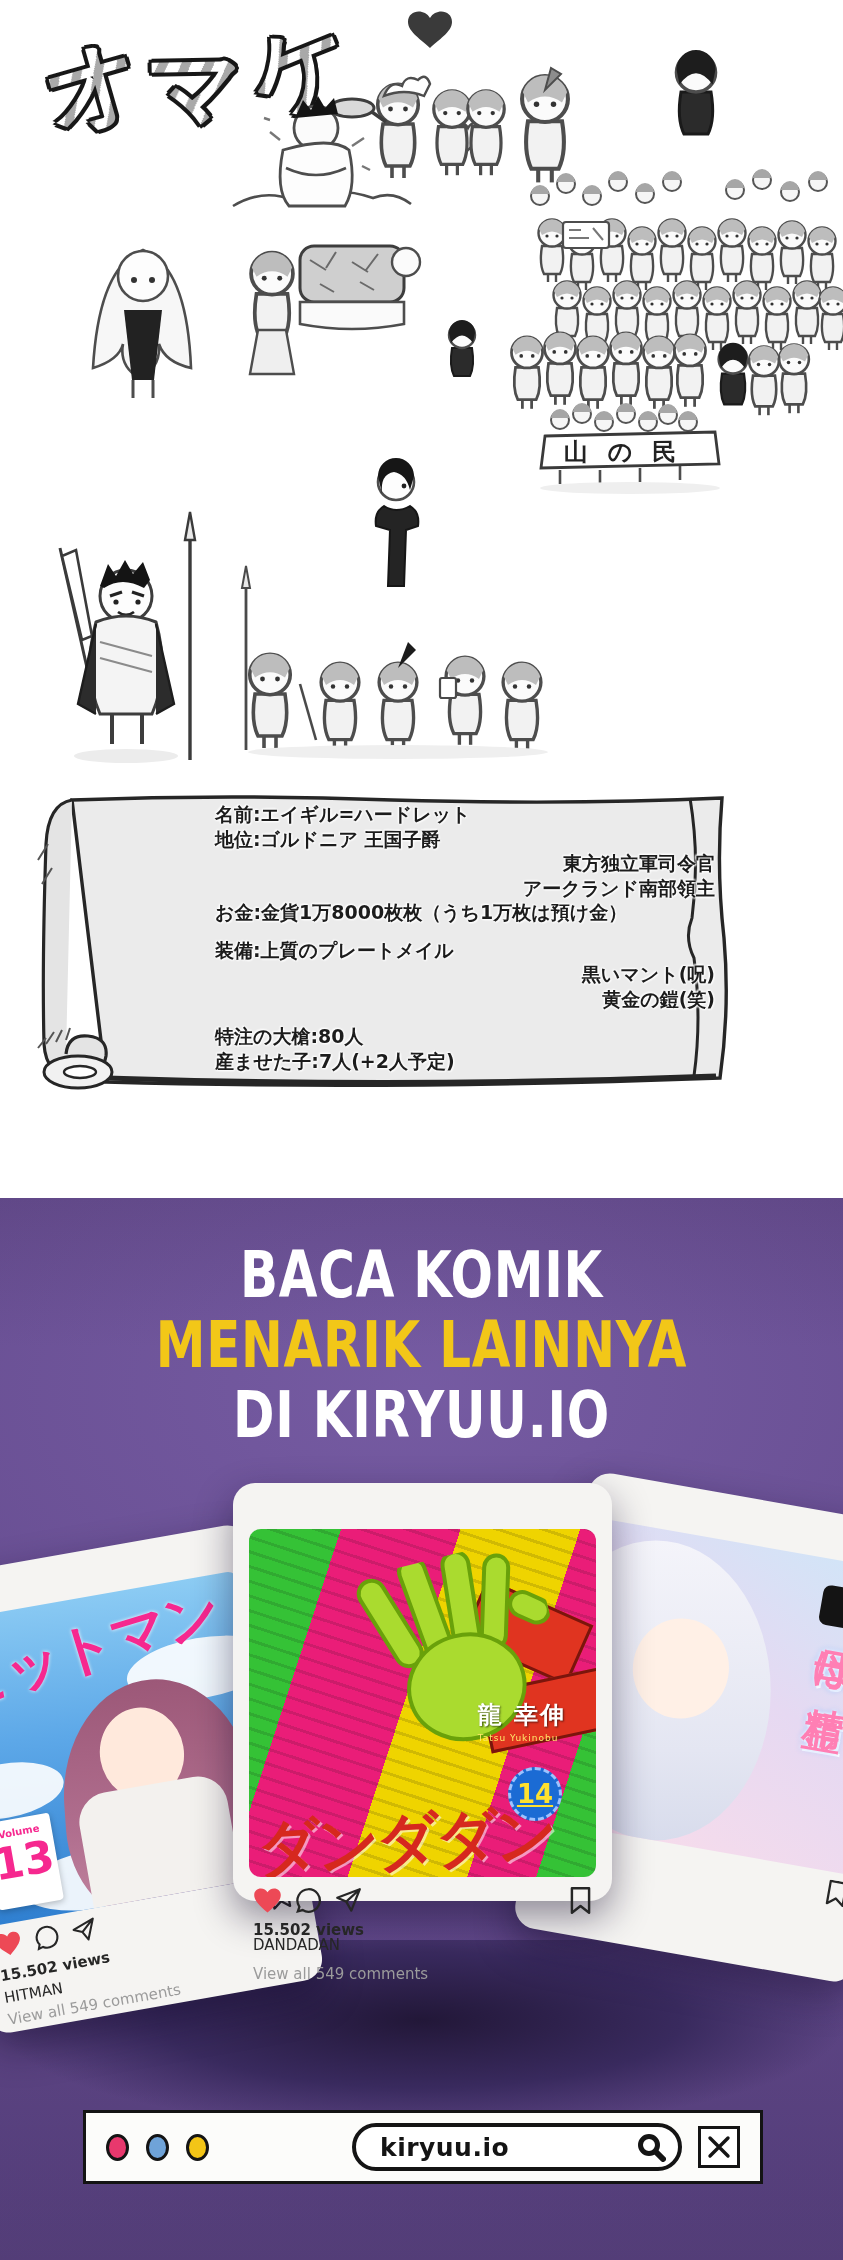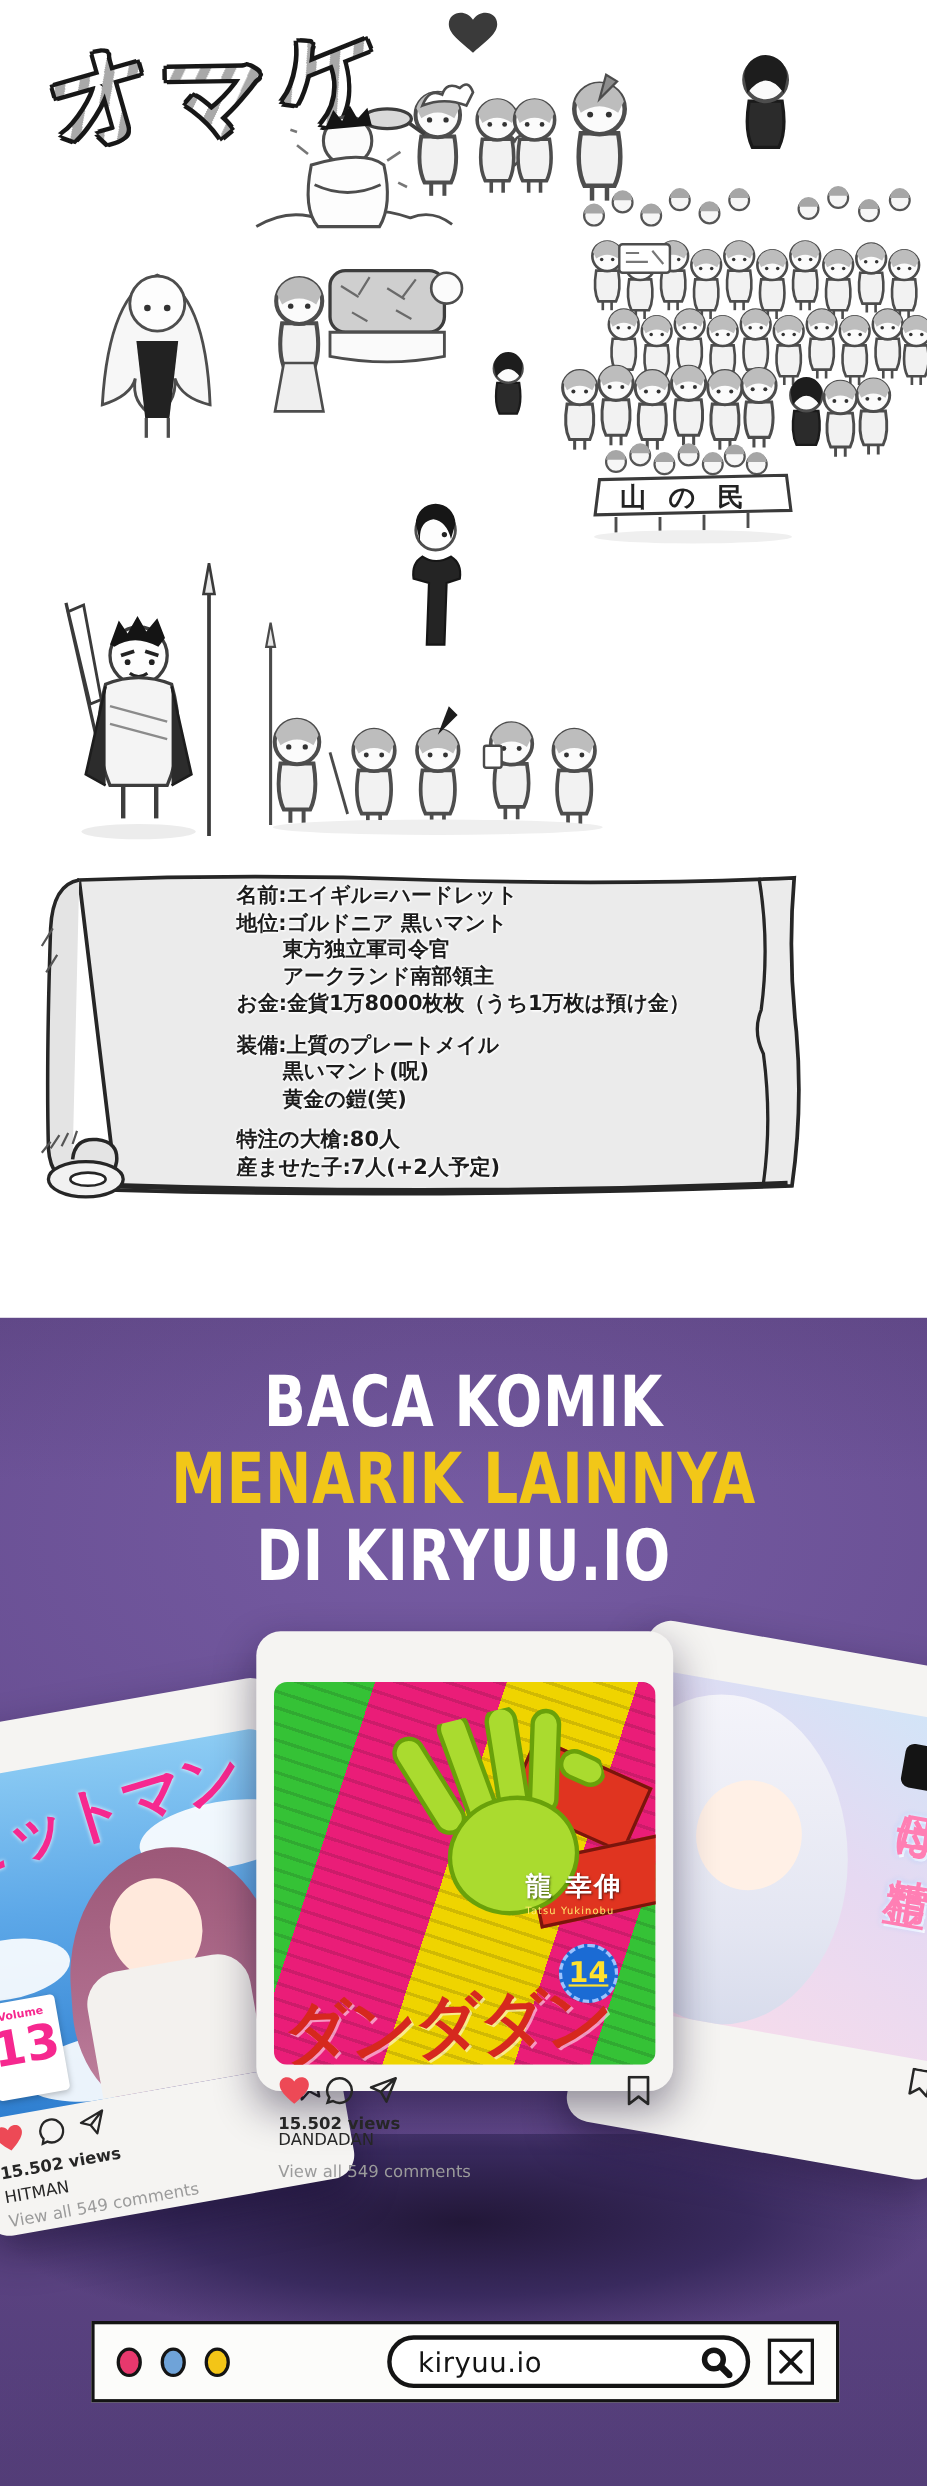--- a/index.html
+++ b/index.html
@@ -25,21 +25,21 @@
   .ch3{transform:rotate(-16deg) translateY(4px);margin-left:6px;}
 
   .illu{position:absolute;left:0;top:0;}
 
   
   .scroll-wrap{position:absolute;left:0;top:780px;width:843px;height:340px;}
   .scroll-text{position:absolute;left:215px;top:22px;width:500px;
       font-size:19px;line-height:24.5px;color:#1c1c1c;font-weight:bold;
       text-shadow:0 0 3px #fff,0 0 3px #fff,1px 1px 2px #fff,-1px -1px 2px #fff;}
   .scroll-text .ln{min-height:24.5px;white-space:nowrap;}
-  .scroll-text .ind{margin-left:42px;}
+  .scroll-text .ind{margin-left:42px;text-align:right;}
   .scroll-text .gap{min-height:13px;}
 
   
   .promo{position:absolute;left:0;top:1198px;width:843px;height:1062px;
      background:linear-gradient(180deg,#64498f 0%,#6e529d 14%,#6e529d 62%,#5e4588 100%);}
   .promo::after{content:"";position:absolute;inset:0;
      background:radial-gradient(120% 60% at 50% 18%, rgba(255,255,255,.05), rgba(0,0,0,.12) 90%);
      pointer-events:none;}
 
   .headline{position:absolute;left:0;top:42px;width:843px;text-align:center;z-index:3;}
@@ -126,21 +126,21 @@
 
   
   .browser{position:absolute;left:83px;top:912px;width:680px;height:74px;background:#fcfcfa;
      border:3px solid #141414;display:flex;align-items:center;padding:0 20px;box-sizing:border-box;z-index:4;}
   .dot{width:23px;height:27px;border-radius:50%;border:3px solid #141414;margin-right:17px;box-sizing:border-box;}
   .dot-pink{background:#e8386d;}
   .dot-blue{background:#6fa3d8;}
   .dot-yellow{background:#f3c517;}
   .addr{margin-left:auto;width:330px;height:48px;border:4px solid #141414;border-radius:26px;
      display:flex;align-items:center;padding:0 12px 0 24px;box-sizing:border-box;background:#fff;}
-  .addr .url{font-size:25px;color:#141414;letter-spacing:.5px;flex:1;font-weight:400;}
+  .addr .url{font-size:25px;color:#141414;letter-spacing:.5px;flex:1;font-weight:700;}
   .close-btn{width:42px;height:42px;border:3px solid #141414;margin-left:16px;background:#fff;
      display:flex;align-items:center;justify-content:center;box-sizing:border-box;}
 </style>
 </head>
 <body>
 
 <div class="canvas">
 
   <section class="manga">
 
@@ -318,21 +318,21 @@
         <path d="M72,20 q160,-6 320,0 q180,5 330,-2 q-6,70 2,140 q6,70 -4,140 q-330,12 -614,4 Z" fill="#ebebeb" stroke="#262626" stroke-width="3.4"></path>
         <path d="M690,18 q10,60 2,120 q-8,20 2,40 q8,60 0,118" fill="none" stroke="#262626" stroke-width="3"></path>
         <path d="M106,298 q304,10 610,-2" fill="none" stroke="#262626" stroke-width="5"></path>
         <path d="M72,20 q-24,4 -26,44 q-4,120 -2,200 q2,32 30,34 q28,2 32,-22 q2,-18 -18,-20 q-20,-2 -22,18" fill="#e4e4e4" stroke="#262626" stroke-width="3.2"></path>
         <ellipse cx="78" cy="292" rx="34" ry="16" fill="#f1f1f1" stroke="#262626" stroke-width="3"></ellipse>
         <ellipse cx="80" cy="292" rx="16" ry="6" fill="#fff" stroke="#262626" stroke-width="2.4"></ellipse>
         <path d="M46,258 l-8,10 M54,252 l-8,12 M62,250 l-6,12 M70,248 l-4,12 M38,80 l10,-16 M42,104 l10,-16" stroke="#555" stroke-width="2"></path>
       </svg>
       <div class="scroll-text">
         <div class="ln">名前:エイギル=ハードレット</div>
-        <div class="ln">地位:ゴルドニア 黒いマント</div>
+        <div class="ln">地位:ゴルドニア 王国子爵</div>
         <div class="ln ind">東方独立軍司令官</div>
         <div class="ln ind">アークランド南部領主</div>
         <div class="ln">お金:金貨1万8000枚枚（うち1万枚は預け金）</div>
         <div class="gap"></div>
         <div class="ln">装備:上質のプレートメイル</div>
         <div class="ln ind">黒いマント(呪)</div>
         <div class="ln ind">黄金の鎧(笑)</div>
         <div class="gap"></div>
         <div class="ln">特注の大槍:80人</div>
         <div class="ln">産ませた子:7人(+2人予定)</div>

